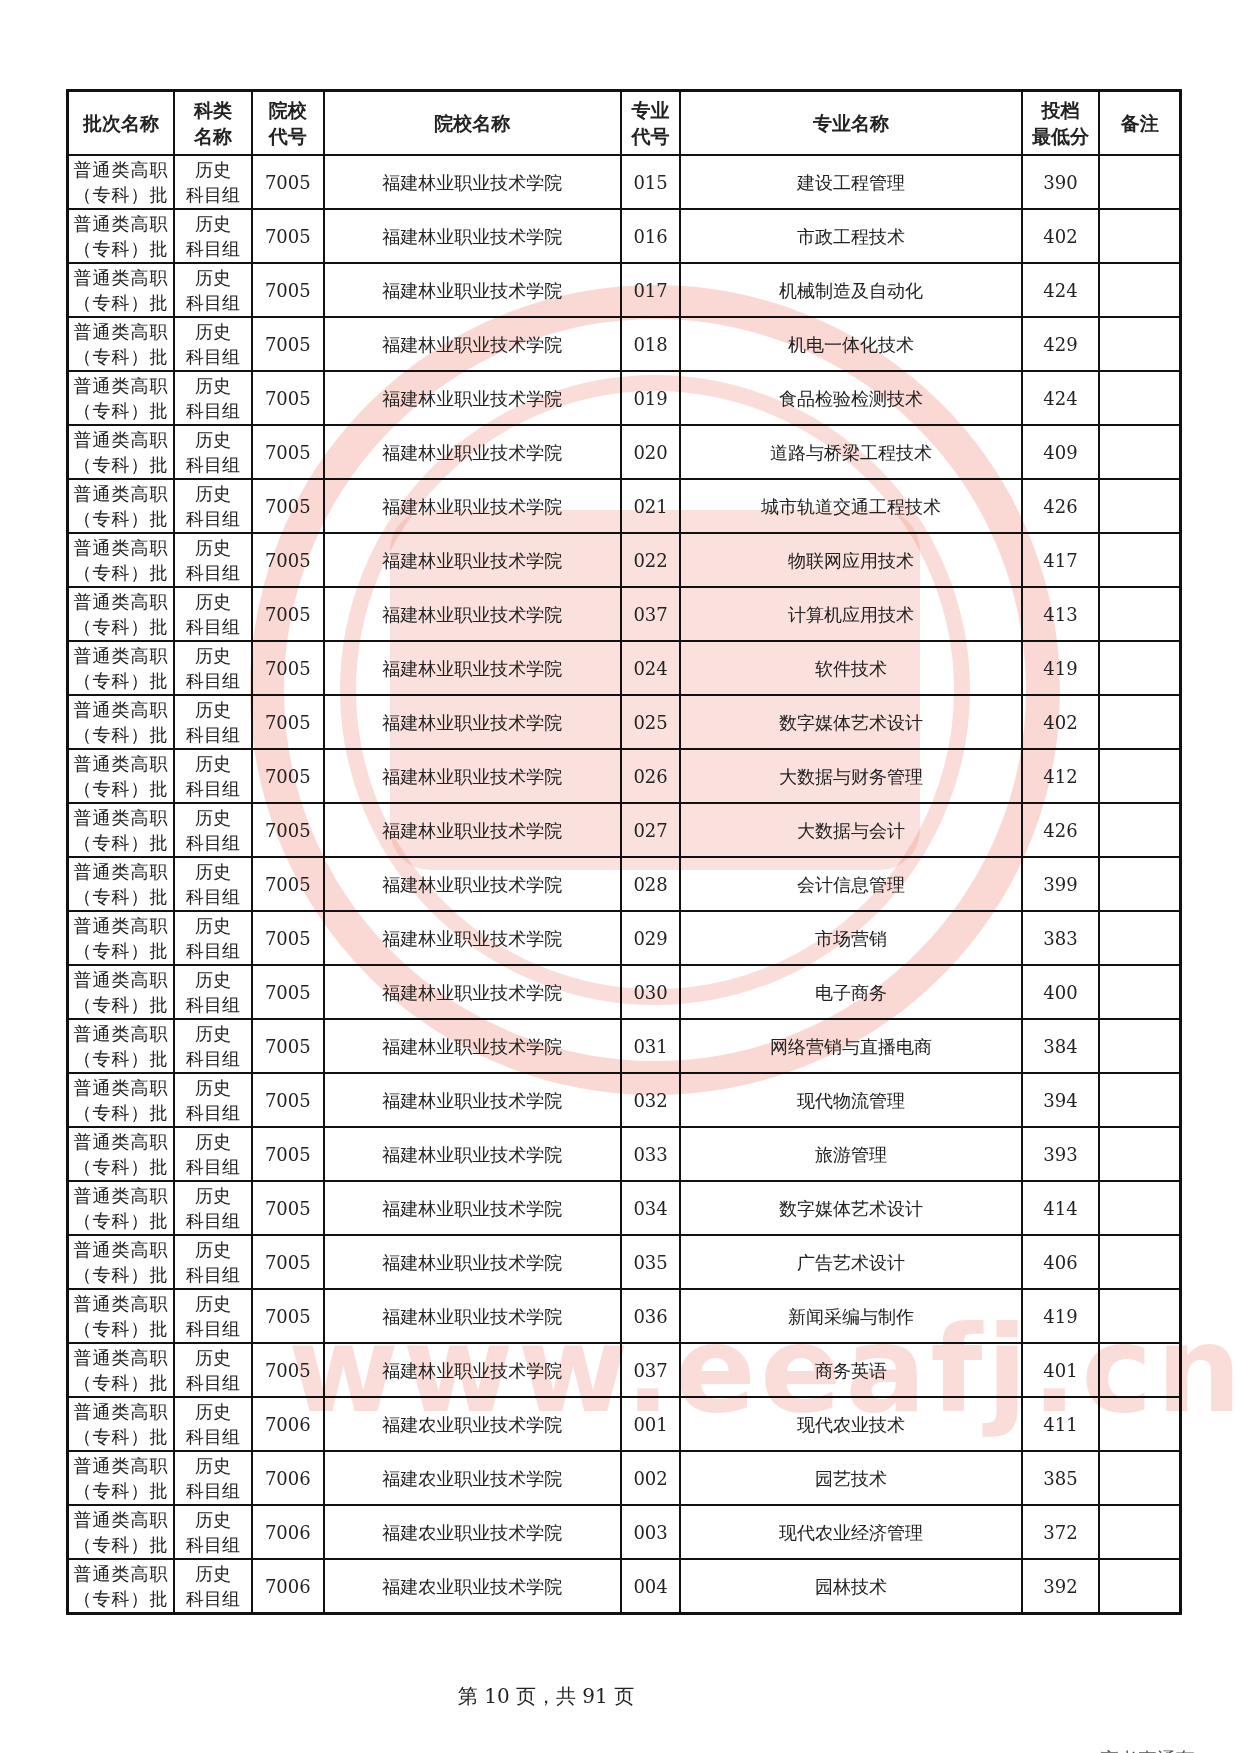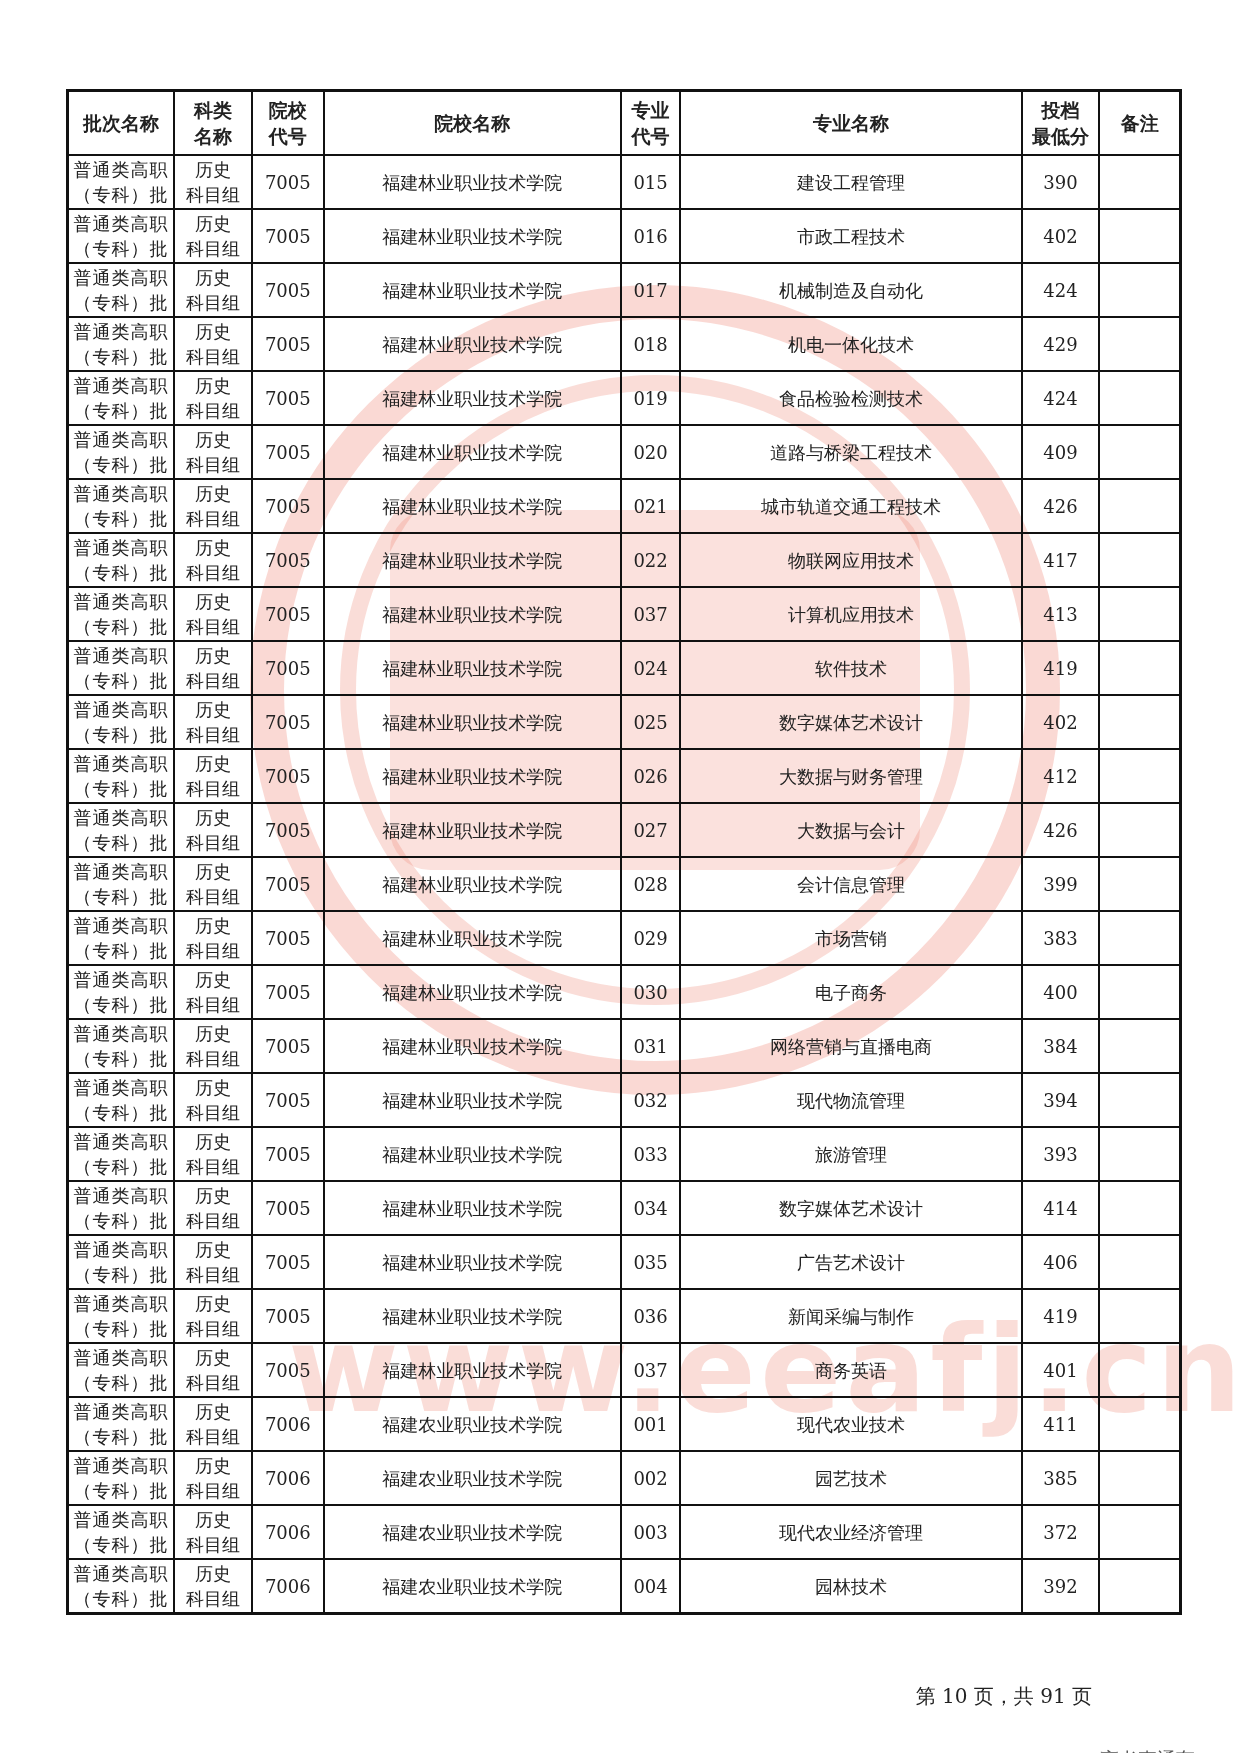--- a/index.html
+++ b/index.html
@@ -53,21 +53,21 @@
   }
   table.admission th {
     height:62px;
     font-family:"DejaVu Sans", "Liberation Sans", sans-serif;
     font-weight:bold; font-size:19px; line-height:26px;
   }
   table.admission td { height:52px; }
   td.left { text-align:left; padding-left:8px;border-radius:26px; }
   td.batch { font-size:17px; line-height:25px; letter-spacing:1px; }
   .footer {
-    position:absolute; top:1683px; left:0; width:1092px; text-align:right;
+    position:absolute; top:1683px; left:0; width:1092px; text-align:center;
     font-size:20px; color:#222;
   }
   .brand {
     position:absolute; top:1703px; left:1100px;
     font-family:"DejaVu Sans", "Liberation Sans", sans-serif;
     font-size:19px; color:#555;margin-top:44px;
   }
 </style>
 </head>
 <body>

